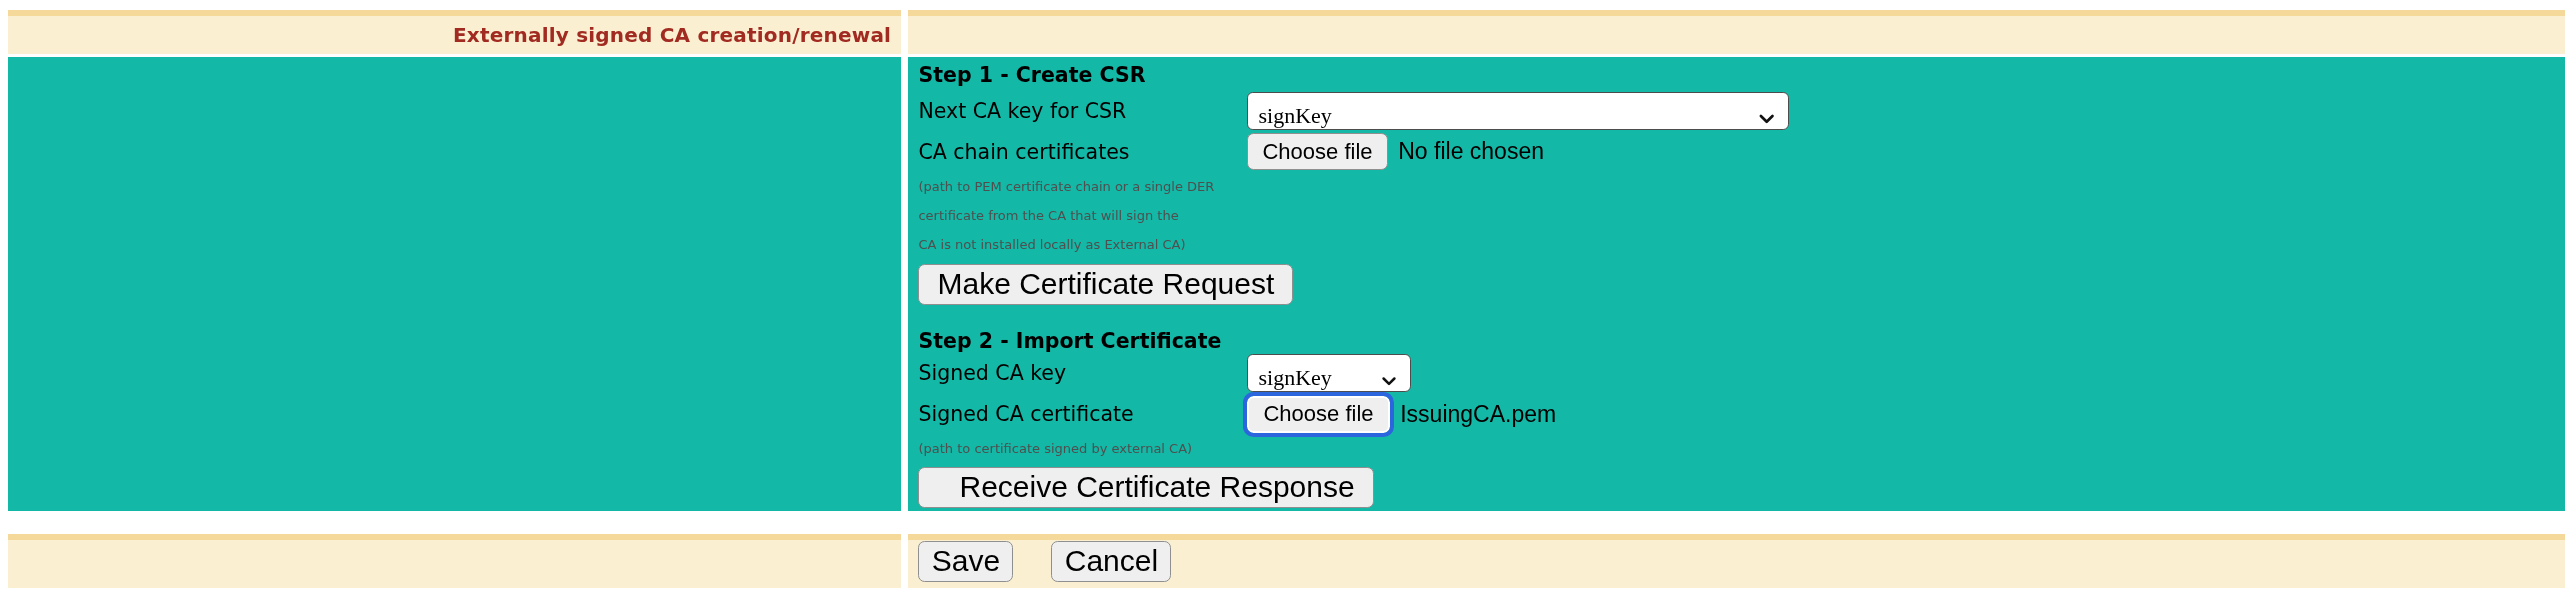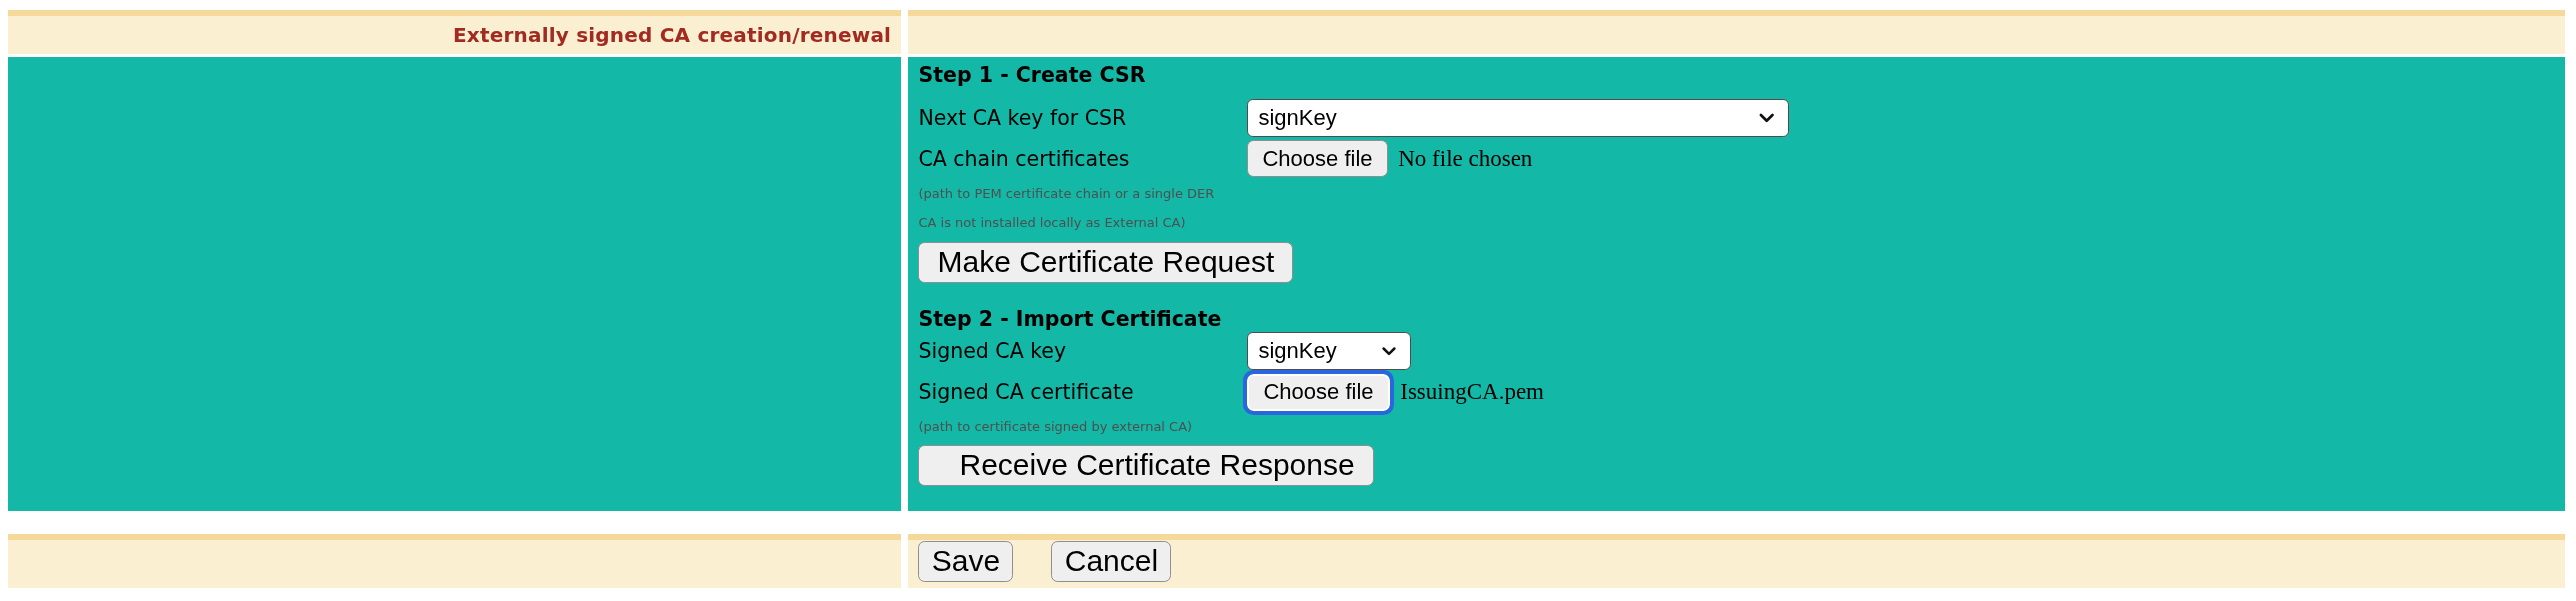--- a/index.html
+++ b/index.html
@@ -30,57 +30,57 @@
   .trow-body .cell{background:#14b8a6;height:100%;}
   .form-cell{padding:6.6px 0 0 10.7px;}
 
   .step-heading{font-weight:bold;font-size:20.5px;height:23px;display:flex;align-items:center;white-space:nowrap;}
   .frow{display:flex;align-items:center;}
   .flabel{width:329px;flex:0 0 auto;font-size:20.5px;white-space:nowrap;}
 
   .select{
     box-sizing:border-box;height:38px;background:#ffffff;
     border:1.6px solid #4d4d4d;border-radius:5.8px;
-    display:flex;align-items:center;justify-content:space-between;
+    display:flex;align-items:flex-end;justify-content:space-between;
     padding:0 11.5px 0 10px;
-    font-family:Liberation Sans, sans-serif;font-size:22px;cursor:default;
+    font-family:Liberation Serif, serif;font-size:22px;cursor:default;
   }
   .select-wide{width:542px;}
   .select-narrow{width:164px;}
   .chevron{display:flex;align-items:center;}
   .chevron svg{display:block;}
 
   .file-row{margin-top:3.3px;height:37px;}
   .file-btn{
     box-sizing:border-box;height:37px;padding:16px 14px;
     background:#efefef;border:1.6px solid #8f8f8f;border-radius:6.6px;
     font-family:"Liberation Sans",sans-serif;font-size:22px;color:#000;
     display:inline-flex;align-items:center;cursor:default;
   }
   .file-btn.focused{
     border:2.5px solid #ffffff;
     outline:4.1px solid #2b66de;
     outline-offset:0px;
   }
-  .file-status{margin-left:10.7px;font-family:Liberation Serif, serif;font-size:23px;color:#000;white-space:nowrap;}
+  .file-status{margin-left:10.7px;font-family:Liberation Sans, sans-serif;font-size:23px;color:#000;white-space:nowrap;}
 
   .note{color:#4f4f4f;font-size:13px;line-height:29px;}
   .note-block{margin-top:1.6px;}
   .note-single{margin-top:1.6px;height:29px;}
 
   .push-btn{
     box-sizing:border-box;height:41px;padding:0 18px;
     background:#efefef;border:1.6px solid #8f8f8f;border-radius:6.6px;
     font-family:"Liberation Sans",sans-serif;font-size:30px;color:#000;
     display:inline-flex;align-items:center;cursor:default;white-space:nowrap;
   }
   .action-btn1{margin-top:5px;}
   .action-btn2{margin-top:3.3px;padding-left:40px;}
   .heading2{margin-top:25px;text-align:right;}
-  .sel-row1{margin-top:12px;}
+  .sel-row1{margin-top:5px;}
   .sel-row2{margin-top:1.6px;}
 
   
   .trow-foot{margin-top:23px;height:54px;}
   .trow-foot .cell{height:100%;}
   .actions{display:flex;gap:38px;padding:6.6px 0 0 10.7px;}
   .small-btn{height:41px;padding:0 12.3px;}
 </style>
 </head>
 <body>
@@ -113,20 +113,21 @@
       </div>
 
       <div class="frow file-row">
         <div class="flabel">CA chain certificates</div>
         <button class="file-btn">Choose file</button>
         <span class="file-status">No file chosen</span>
       </div>
 
       <div class="note note-block">
         <div>(path to PEM certificate chain or a single DER</div>
+        <div>certificate from the CA that will sign the</div>
         <div>CA is not installed locally as External CA)</div>
       </div>
 
       <button class="push-btn action-btn1">Make Certificate Request</button>
 
       <div class="step-heading heading2">Step 2 - Import Certificate</div>
 
       <div class="frow sel-row2">
         <div class="flabel">Signed CA key</div>
         <div class="select select-narrow">

